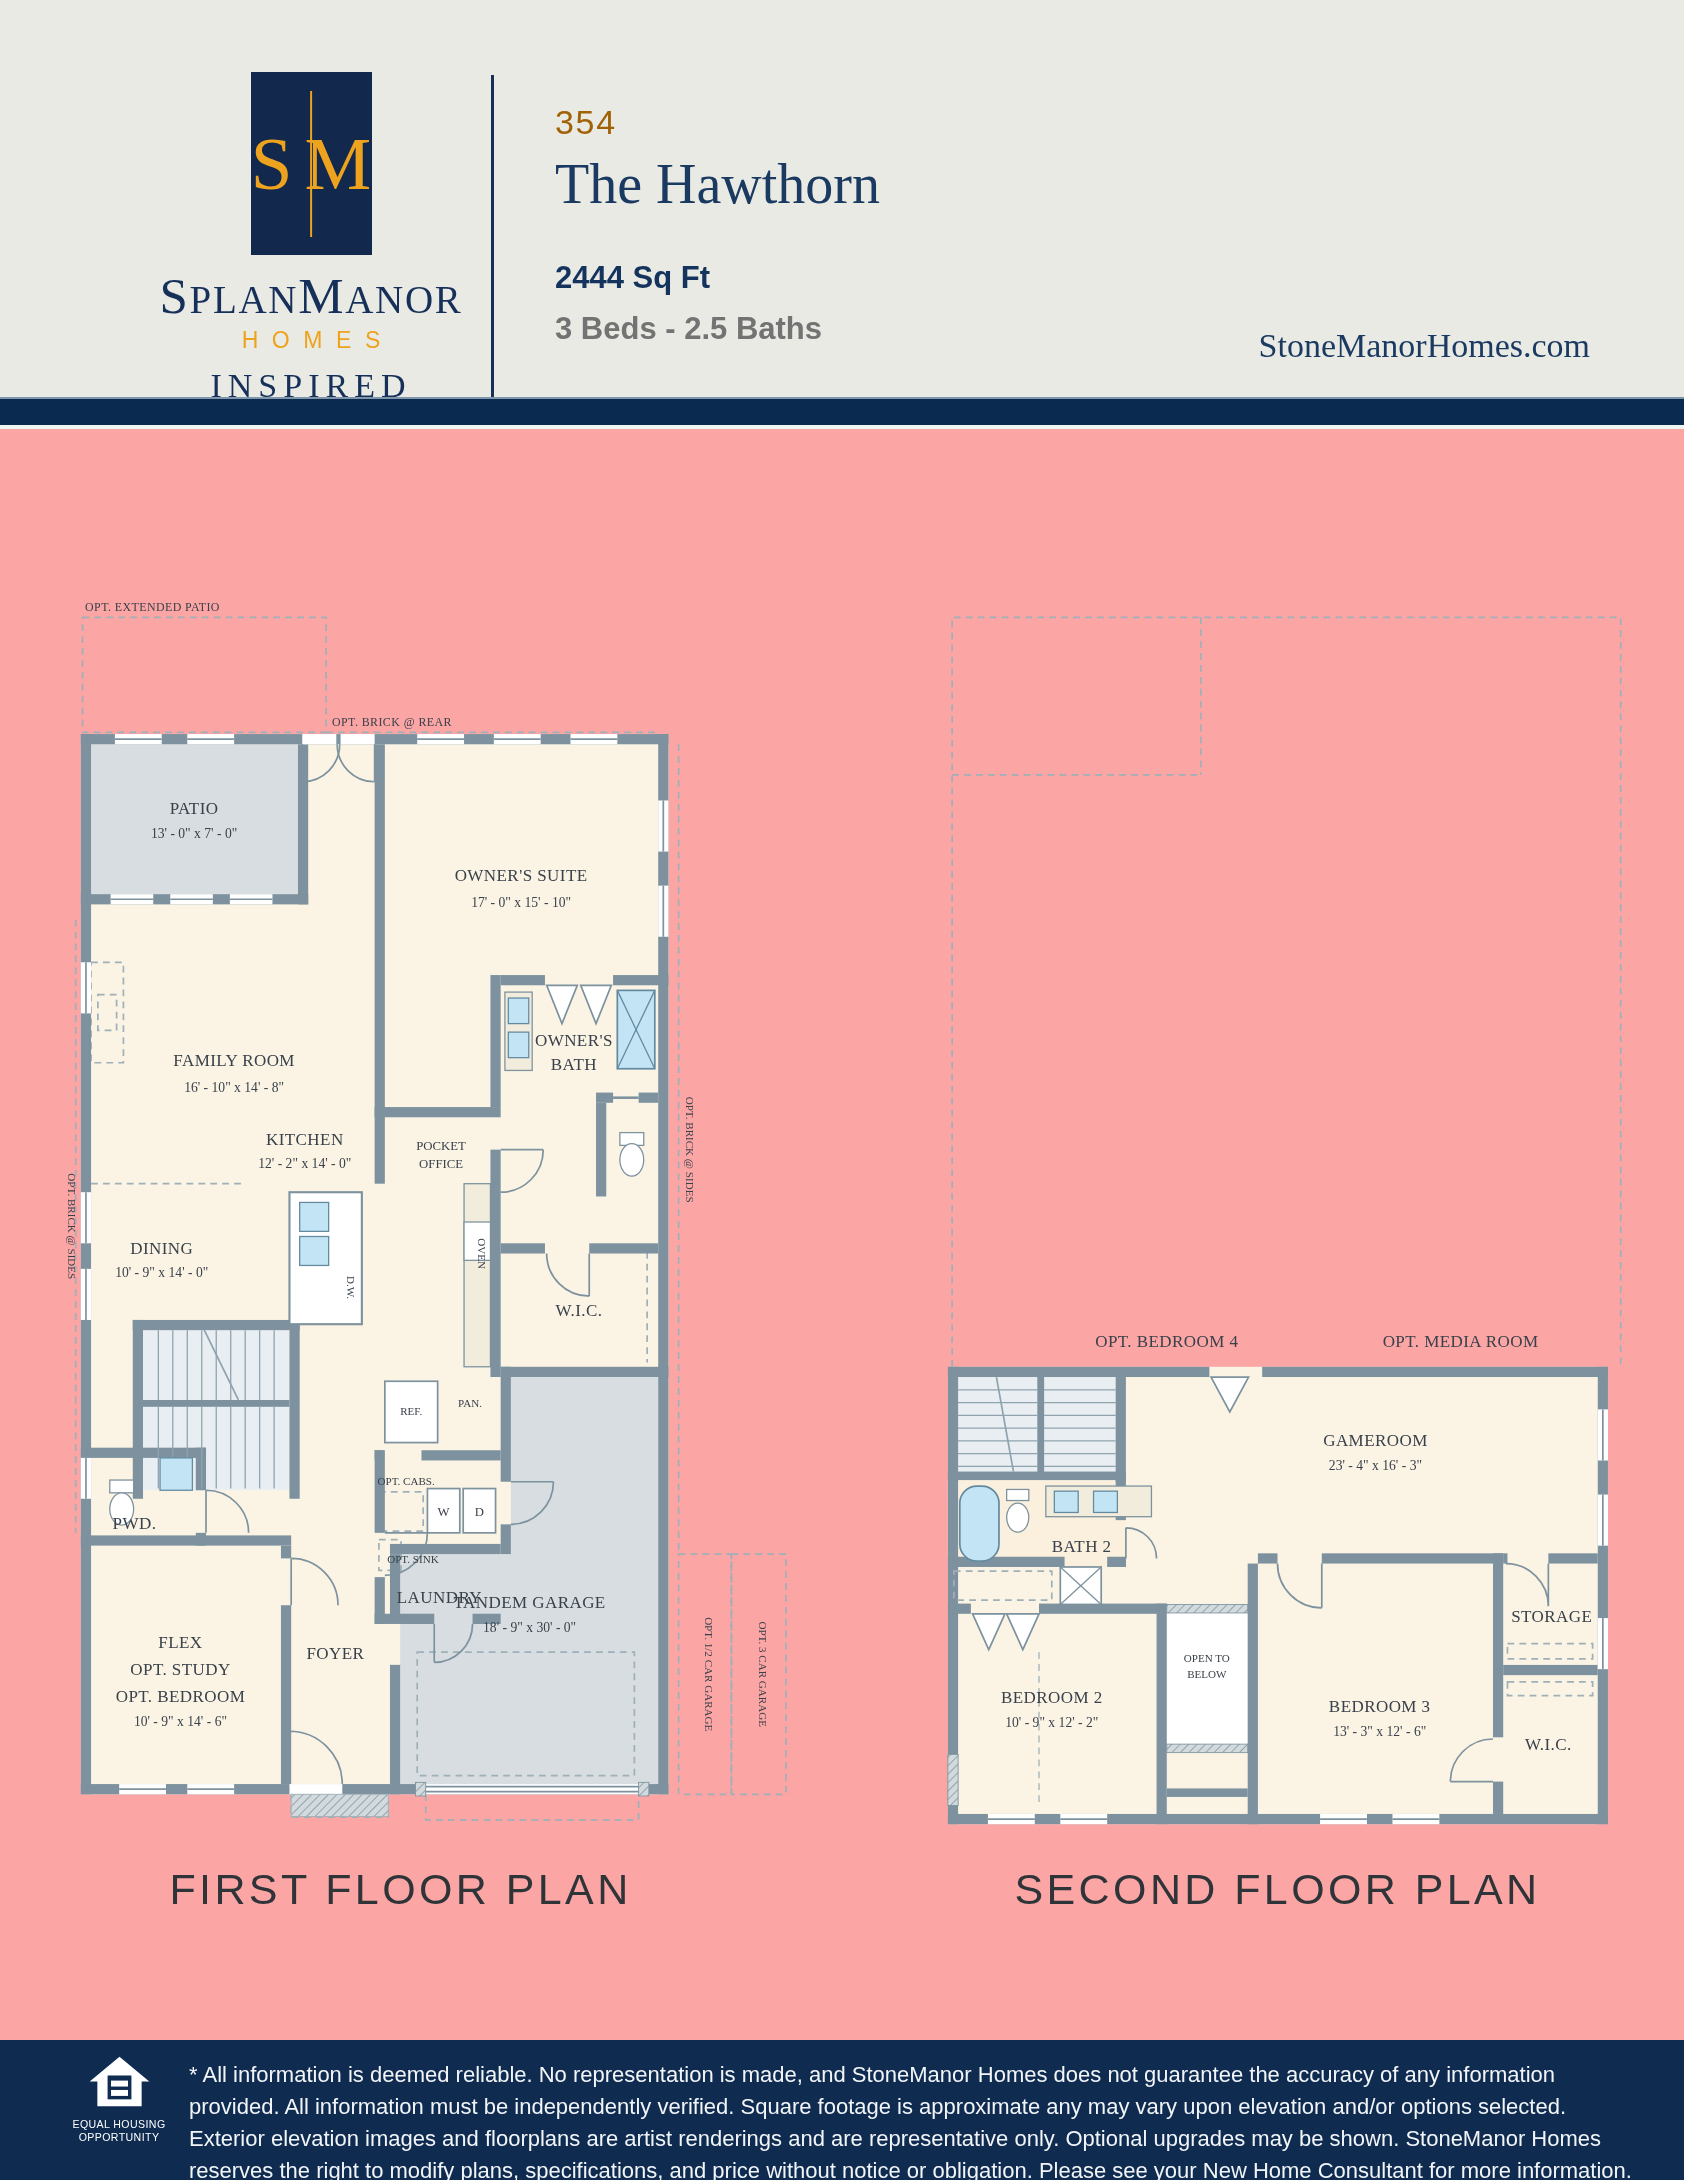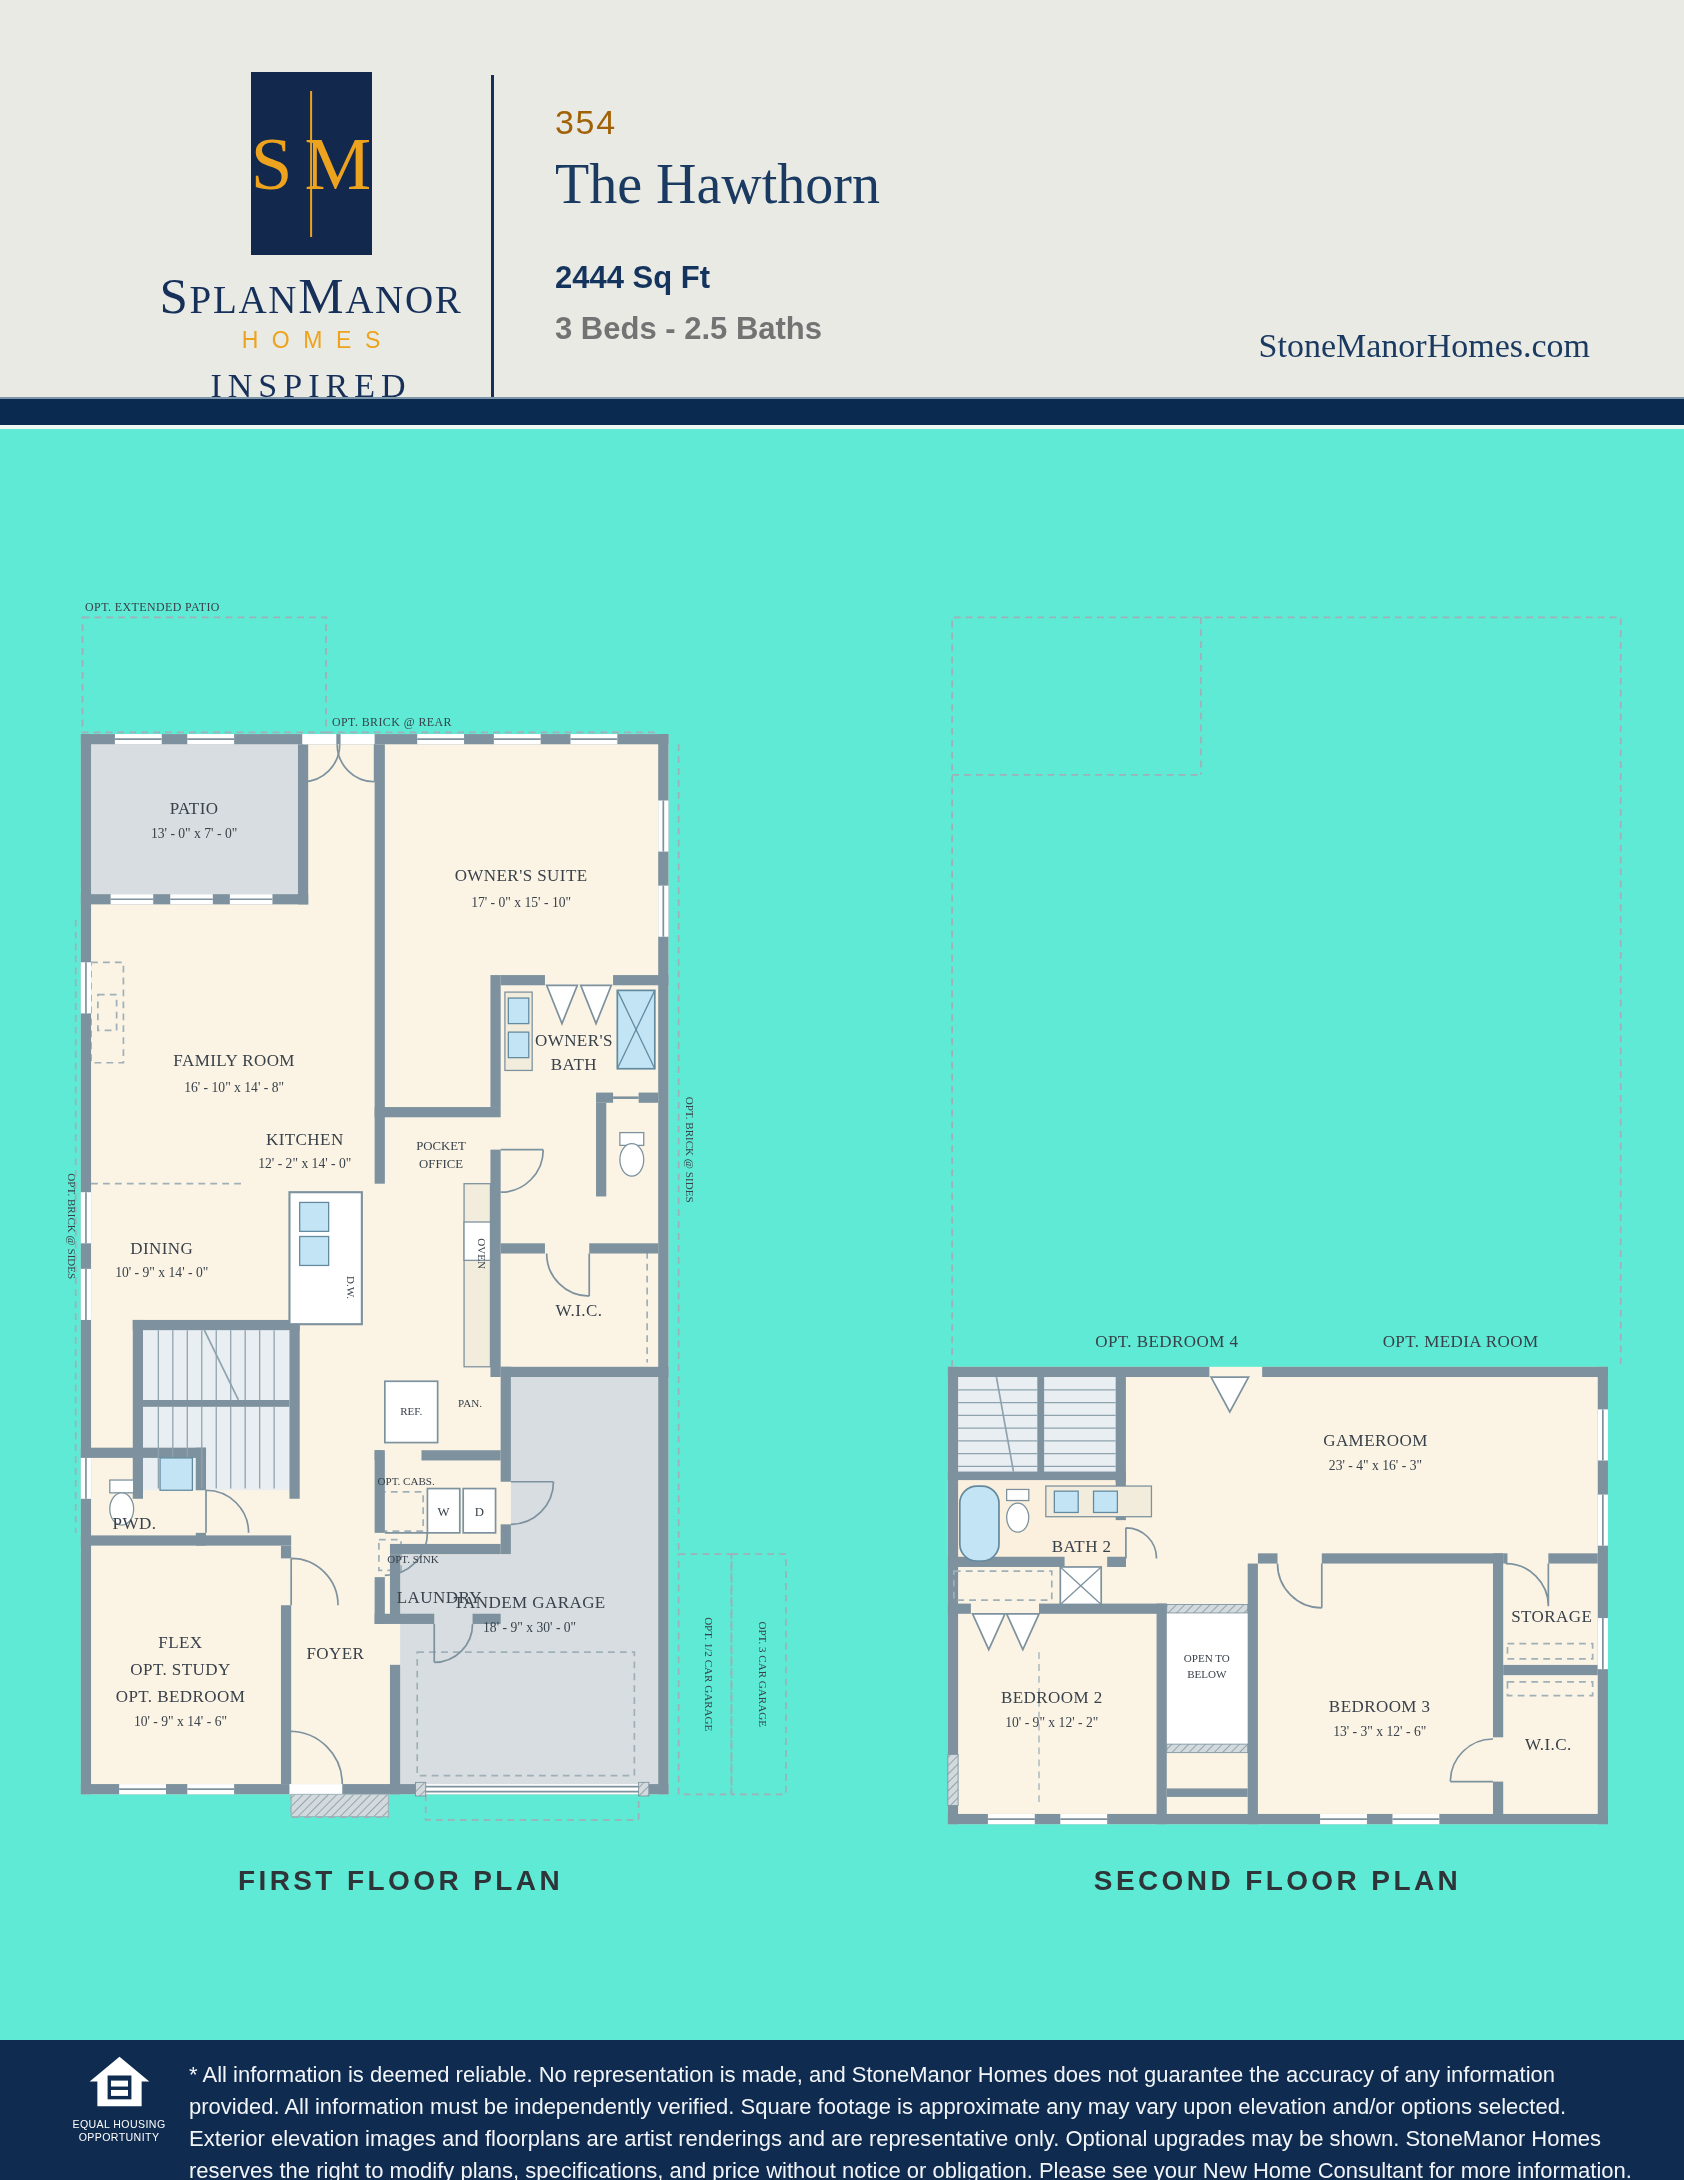--- a/index.html
+++ b/index.html
@@ -22,23 +22,23 @@
   .plan-number{color:#a16207;font-size:34px;letter-spacing:1.7px;font-family:"Liberation Sans",sans-serif;margin-top:18px;}
   .plan-name{color:#1b3a61;font-size:56px;font-family:"Liberation Serif",serif;margin-top:10px;}
   .plan-sqft{color:#14335d;font-size:31px;font-weight:bold;margin-top:44px;}
   .plan-beds{color:#737373;font-size:31px;font-weight:bold;margin-top:15.3px;}
   .website{position:absolute;right:95px;top:327px;color:#1b3a61;font-size:34px;font-family:"Liberation Serif",serif;}
 
   
   .band{position:absolute;left:0;top:397px;width:1685px;height:32px;background:#0b2a50;border-top:2.6px solid #7e95aa;border-bottom:4.3px solid #eef6f2;box-sizing:border-box;}
 
   
-  .plans{position:absolute;left:0;top:429px;width:1685px;height:1611px;background:#5eead4;}
+  .plans{position:absolute;left:0;top:429px;width:1685px;height:1611px;background:#fca5a5;}
   .plan-svg{position:absolute;}
-  .caption{position:absolute;color:#2e3438;font-size:28px;letter-spacing:3.4px;font-family:"Liberation Sans",sans-serif;text-align:center;font-weight:bold;}
+  .caption{position:absolute;color:#2e3438;font-size:43px;letter-spacing:3.4px;font-family:"Liberation Sans",sans-serif;text-align:center;}
 
   
   .footer{position:absolute;left:0;top:2040px;width:1685px;height:141px;background:#0f2b50;}
   .eho{position:absolute;left:72px;top:15.3px;width:94px;text-align:center;}
   .eho-text{color:#ffffff;font-size:10.6px;letter-spacing:0.4px;line-height:12.8px;margin-top:1.7px;font-family:"Liberation Sans",sans-serif;}
   .disclaimer{position:absolute;left:189px;top:19px;width:1448px;color:#f2f5f8;font-size:22px;line-height:32px;font-family:"Liberation Sans",sans-serif;}
 
   
   text{font-family:"Liberation Serif",serif;fill:#39414a;}
   .rm{font-size:20px;letter-spacing:.5px;}

